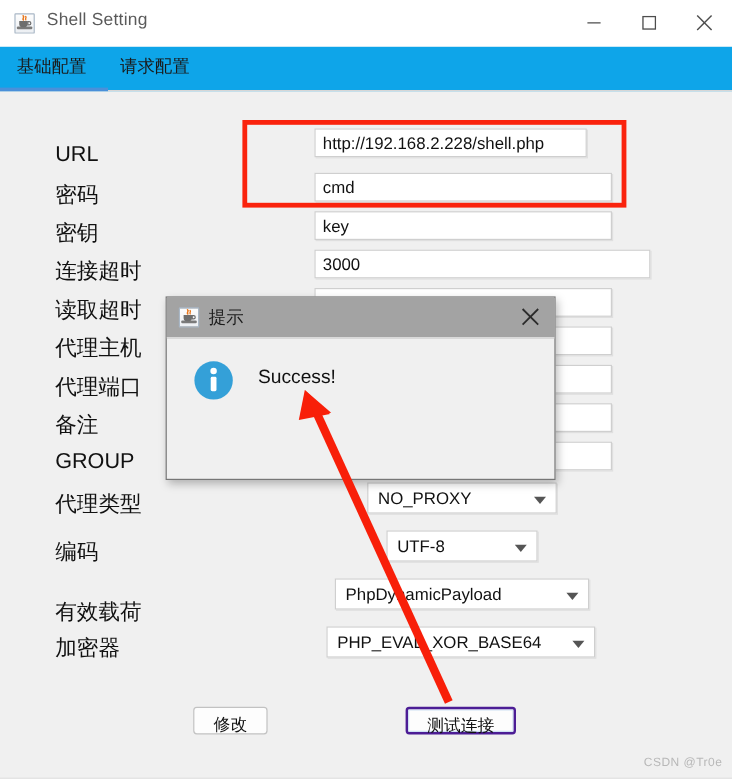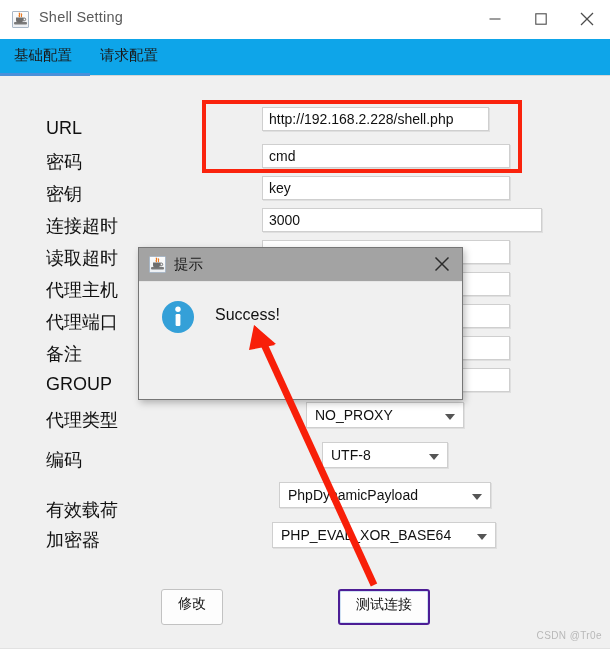--- a/index.html
+++ b/index.html
@@ -137,21 +137,21 @@
   
   .btn {
     position: absolute;
     background: #fdfdfd;
     border: 1px solid #c2c2c2;
     border-radius: 3px;
     font-size: 14px;
     color: #111;
     text-align: center;
     line-height: 26px;
-    height: 36px;
+    height: 23px;
     box-sizing: border-box;
     cursor: default;
   }
   .btn-focus {
     border: 2px solid #4c1d95;
     box-shadow: 0 0 0 1px #cfe1f3 inset;
   }
 
   
   .annot-rect {

